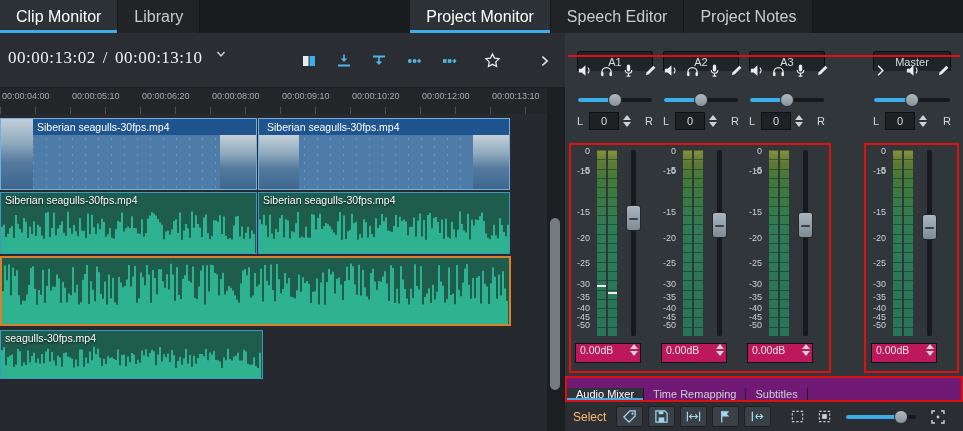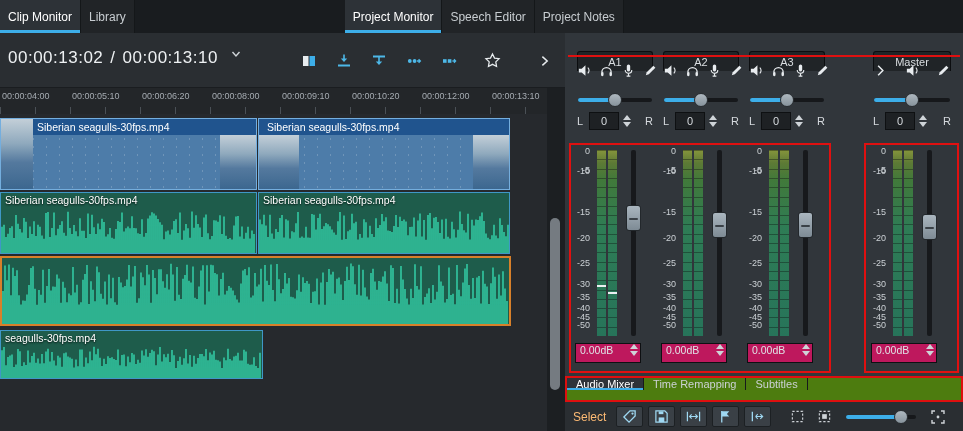--- a/index.html
+++ b/index.html
@@ -3,27 +3,27 @@
 <meta charset="utf-8">
 <style>
 *{margin:0;padding:0;box-sizing:border-box}
 html,body{width:963px;height:431px;overflow:hidden;background:#232629;
   font-family:"Liberation Sans",sans-serif;color:#dfe3e6}
 svg{display:block}
 i{font-style:normal}
 
 
 #topbar{position:absolute;left:0;top:0;width:963px;height:33px;background:#191c1f;display:flex;align-items:stretch}
-.ttab{padding:0 8px;font-size:12px;color:#c8cdd1;display:flex;align-items:center;background:#212427;border-right:1px solid #141719;white-space:nowrap}
+.ttab{padding:0 16px;font-size:16px;color:#c8cdd1;display:flex;align-items:center;background:#212427;border-right:1px solid #141719;white-space:nowrap}
 .ttab.active{background:#2d3237;color:#fff;box-shadow:inset 0 -3px 0 #3daee9}
 #topbar .tgap{width:210px}
 
 
 #mon{position:absolute;left:0;top:33px;width:565px;height:55px;background:#2a2e32;border-bottom:1px solid #1a1d20}
-#timecode{position:absolute;left:8px;top:15px;font-family:Liberation Sans, sans-serif;font-size:17px;letter-spacing:.5px;color:#eef1f3;white-space:nowrap;display:flex;align-items:flex-start}
+#timecode{position:absolute;left:8px;top:15px;font-family:Liberation Serif, serif;font-size:17px;letter-spacing:.5px;color:#eef1f3;white-space:nowrap;display:flex;align-items:flex-start}
 #timecode .sep{margin:0 7px;color:#eef1f3}
 #timecode .caret{margin-left:12px}
 #mon-icons{position:absolute;left:300px;top:0;height:55px;display:flex;align-items:center;gap:17px}
 .micon{width:18px;height:18px;display:flex;align-items:center;justify-content:center}
 
 
 #ruler{position:absolute;left:0;top:88px;width:547px;height:26px;background:#232629;font-size:9px;color:#a6acb2;overflow:hidden}
 #ruler .labels{display:flex;padding-top:3px}
 #ruler .labels span{flex:0 0 70px;padding-left:2px;white-space:nowrap;overflow:hidden}
 #ruler::after{content:"";position:absolute;left:0;right:0;bottom:0;height:7px;
@@ -86,21 +86,21 @@
   linear-gradient(180deg,#86953c 0%,#5d7a35 7%,#41793a 16%,#2e7c55 42%,#27745a 100%)}
 .bar.b1{left:25px}.bar.b2{left:36px}
 .peak{position:absolute;width:9px;height:2px;background:#eceff1;z-index:3}
 .fader{position:absolute;left:59px;top:3px;width:5px;height:186px;background:#17191c;border-radius:2px}
 .fhandle{position:absolute;left:-5px;width:15px;height:26px;border-radius:3px;background:linear-gradient(180deg,#aab6bf,#7e8b95);border:1px solid #23282c;z-index:4}
 .fhandle::after{content:"";position:absolute;left:2px;right:2px;top:12px;height:2px;background:#3a4147;border-radius:1px}
 .db-box{position:absolute;top:308px;left:3px;width:66px;height:20px;background:#be185d;border:1px solid #0e1012;display:flex;justify-content:space-between;padding:0 2px 0 4px;font-size:10.5px;color:#dfe3e6}
 .db-box .spin{margin-left:2px}
 
 
-#btabs{position:absolute;left:565px;top:376px;width:398px;height:26px;background:#4d7c0f;border:2px solid #de0f0f;display:flex;align-items:flex-start}
+#btabs{position:absolute;left:565px;top:376px;width:398px;height:26px;background:#701a75;border:2px solid #de0f0f;display:flex;align-items:flex-end}
 .btab{padding:0 9px;font-size:11px;display:flex;align-items:center;color:#ccd1d5;border-right:1px solid #17191c;white-space:nowrap}
 .btab.active{background:#2f343a;color:#fff;box-shadow:inset 0 -2px 0 #3daee9}
 
 
 #btoolbar{position:absolute;left:565px;top:402px;width:398px;height:29px;background:#2a2e32;display:flex;align-items:center;gap:5px;padding:0 8px}
 #select-label{font-size:12px;color:#fdba74;margin-right:5px}
 .tbtn{width:27px;height:21px;background:#3a4046;border:1px solid #1c2023;border-radius:2px;display:flex;align-items:center;justify-content:center;flex:0 0 auto}
 .flat{width:22px;height:21px;display:flex;align-items:center;justify-content:center;flex:0 0 auto}
 .flat.first{margin-left:10px}
 #zoom-slider{position:relative;width:70px;height:14px;margin-left:6px;flex:0 0 auto}

